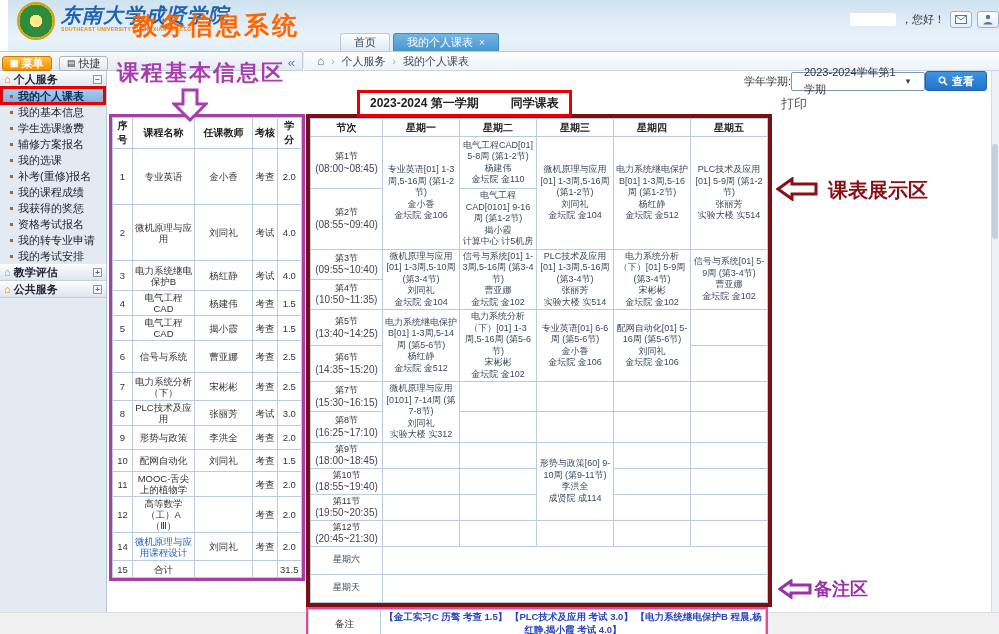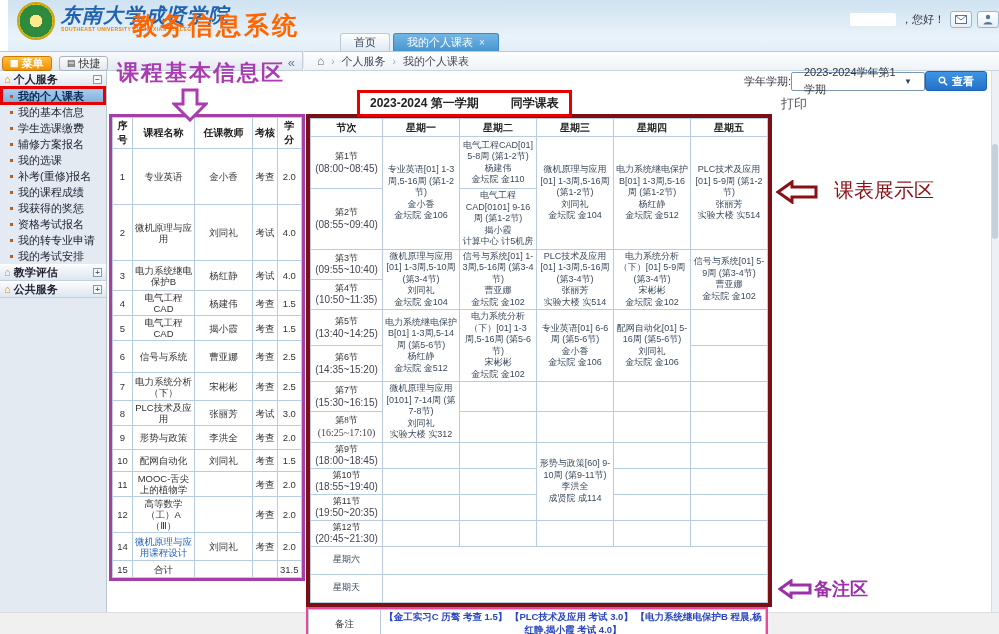--- a/index.html
+++ b/index.html
@@ -79,22 +79,22 @@
 .pn{font-size:9px;color:#333}
 .pt{font-size:10px;color:#445}
 .remarks-wrap{position:absolute;left:306px;top:607px;border:2px solid #ec4899;background:#eab308;z-index:1}
 .remarks-wrap td{font-size:9.5px;height:18px}
 .rem-label{width:72px;color:#333}
 .rem-text{width:385px;color:#2b46c0;font-weight:bold}
 
 
 .ann-course{position:absolute;left:117px;top:58px;font-size:22px;font-weight:bold;color:#a93cb0;letter-spacing:2px;z-index:5}
 .ann-arrow-down{position:absolute;left:172px;top:88px;z-index:5}
-.ann-tt{position:absolute;left:776px;top:177px;display:flex;align-items:flex-end;gap:16px;z-index:5;
- font-size:20px;font-weight:normal;color:#8b1016}
+.ann-tt{position:absolute;left:776px;top:177px;display:flex;align-items:flex-start;gap:10px;z-index:5;
+ font-size:20px;font-weight:bold;color:#8b1016}
 .ann-rem{position:absolute;left:778px;top:577px;display:flex;align-items:center;gap:2px;z-index:5;
  font-size:18px;font-weight:bold;color:#9b30a8}
 .redbox-side{position:absolute;left:0;top:86px;width:106px;height:19px;border:3px solid #e60000;z-index:6}
 
 
 .footer{position:absolute;left:0;bottom:0;width:999px;height:22px;background:#f0f0f0;border-top:1px solid #dcdcdc;
  font-size:10px;color:#99a;text-align:center;line-height:21px}
 .vscroll{position:absolute;right:0;top:71px;width:8px;height:541px;background:#edf1f6;border-left:1px solid #d5dde5}
 .vthumb{position:absolute;right:1px;top:73px;width:6px;height:95px;background:#c4d0dc;border-radius:3px}
 </style>
@@ -486,21 +486,21 @@
           <td rowspan="2">
             <div>微机原理与应用[0101] 7-14周 (第7-8节)</div>
             <div>刘同礼</div>
             <div>实验大楼 实312</div>
           </td>
           <td rowspan="1">&nbsp;</td>
           <td rowspan="1">&nbsp;</td>
           <td rowspan="1">&nbsp;</td>
           <td rowspan="1">&nbsp;</td>
         </tr>
-        <tr style="height: 24px; font-family: Liberation Serif, serif;">
+        <tr style="height: 24px;">
           <td>
             <div class="pn">第8节</div>
             <div class="pt">(16:25~17:10)</div>
           </td>
           <td rowspan="1">&nbsp;</td>
           <td rowspan="1">&nbsp;</td>
           <td rowspan="1">&nbsp;</td>
           <td rowspan="1">&nbsp;</td>
         </tr>
         <tr style="height: 24px;">

